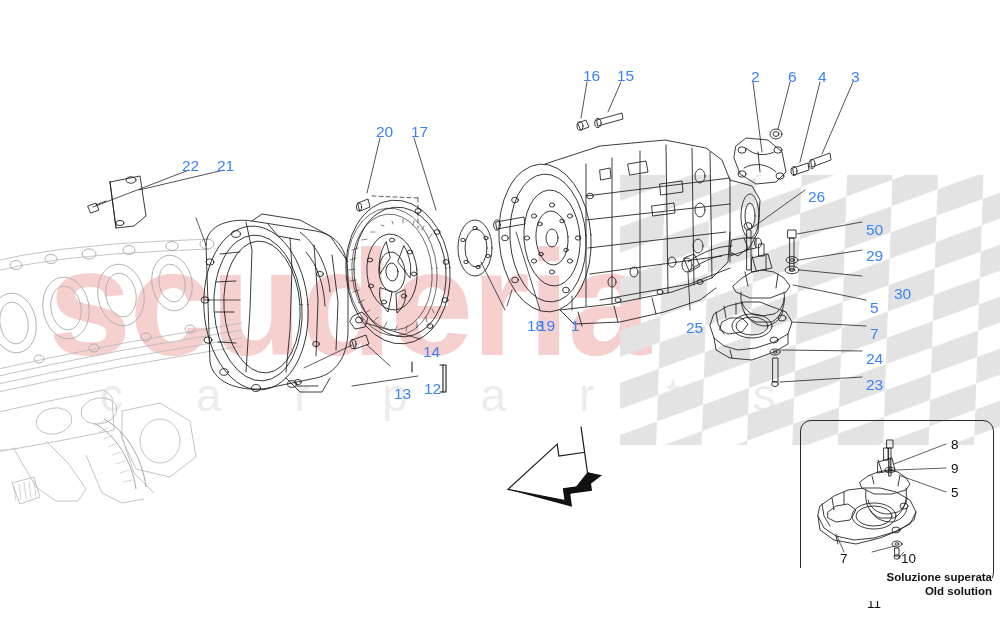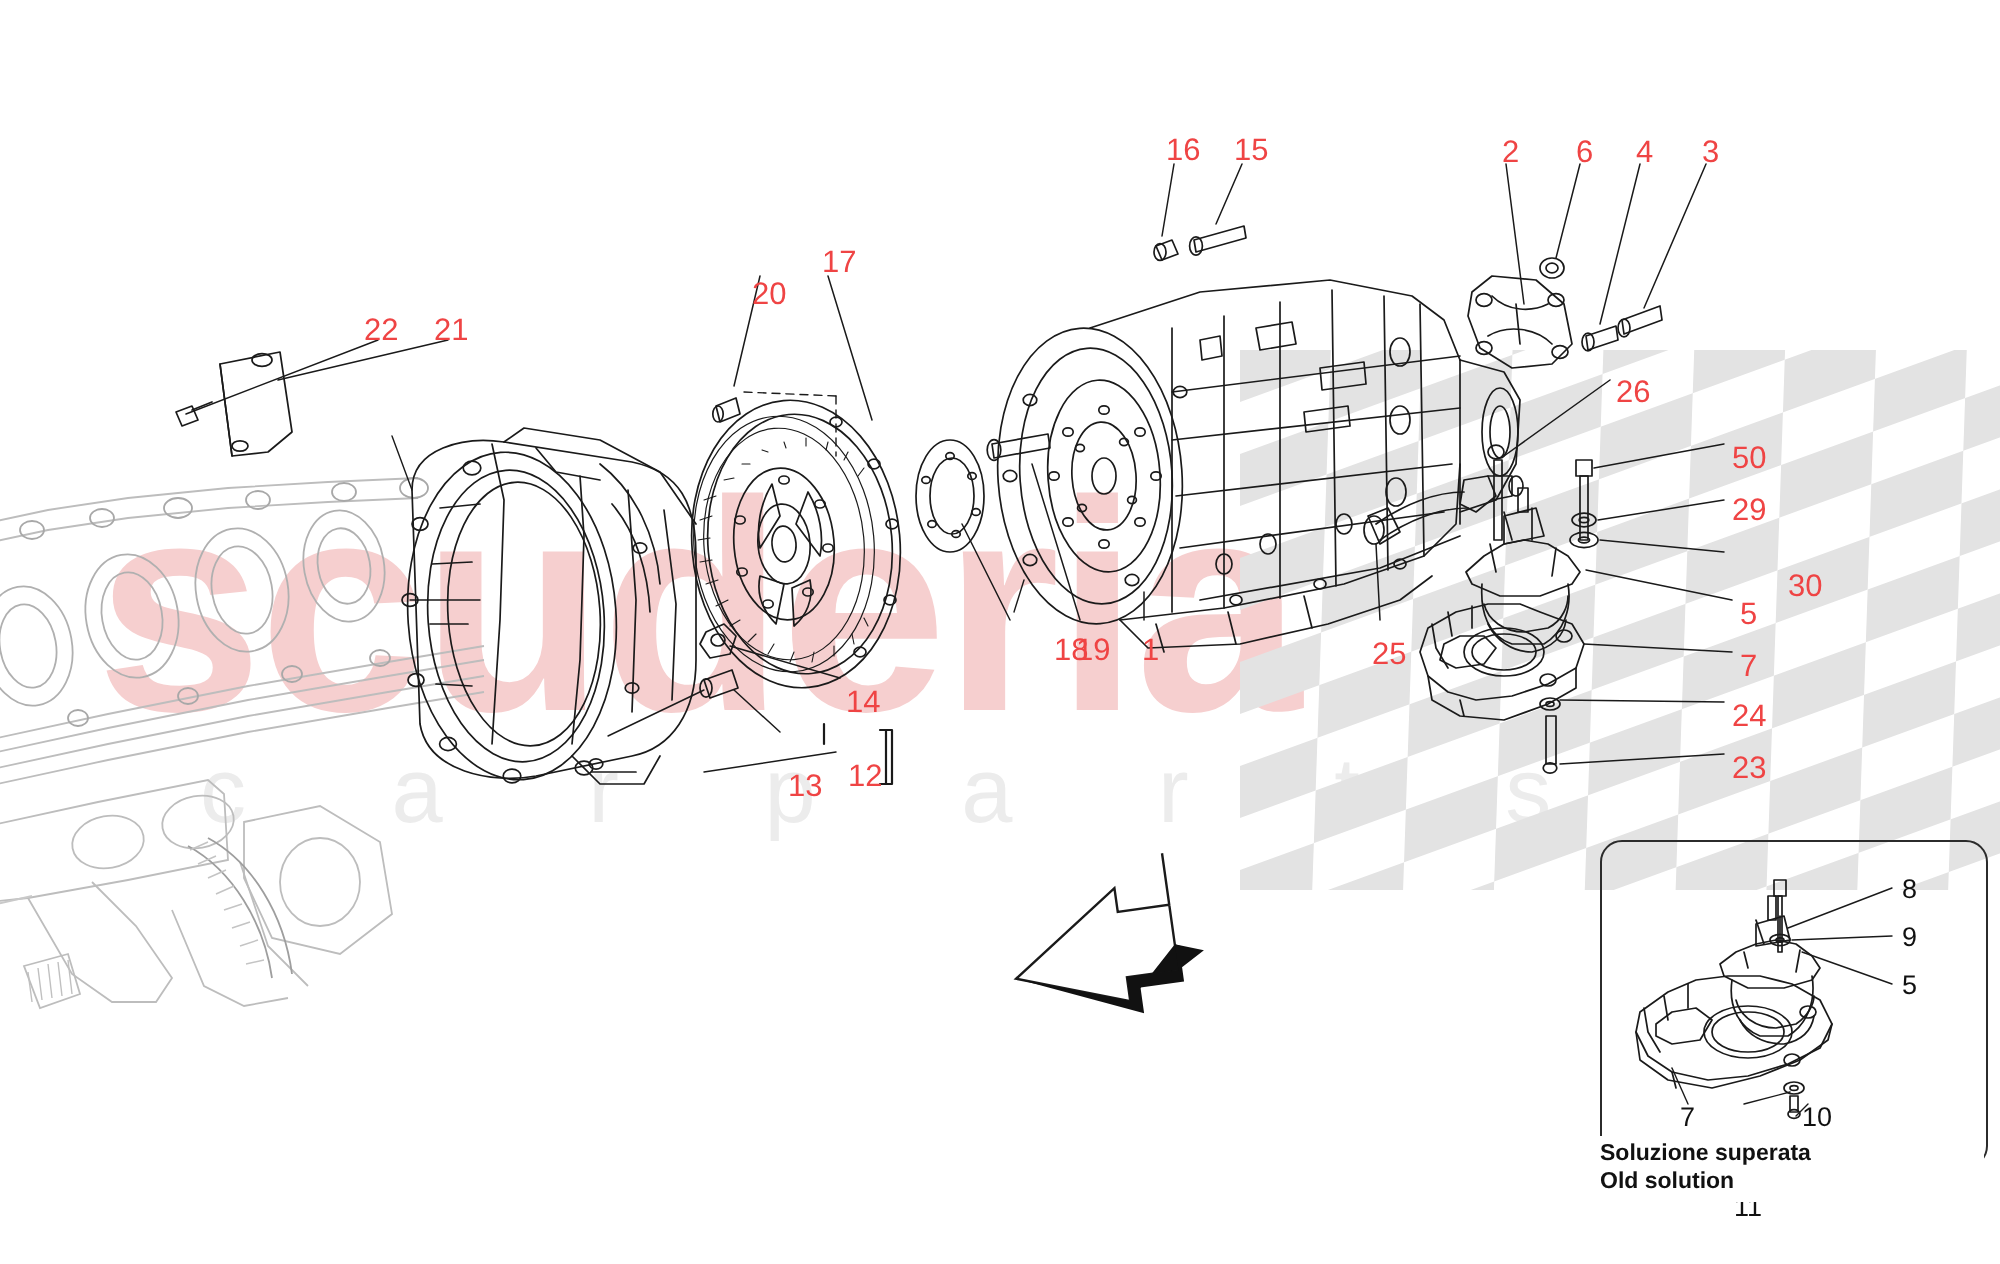--- a/index.html
+++ b/index.html
@@ -21,27 +21,27 @@
 
   
   #engine-ghost{position:absolute;left:-6px;top:225px;width:250px;height:280px;
                 pointer-events:none;}
 
   
   #art{position:absolute;left:0;top:0;width:1000px;height:632px;}
 
   
   .cal{position:absolute;font-size:15.5px;font-family:"Liberation Sans",sans-serif;
-       color:#ef4444;line-height:1;white-space:nowrap;}
+       color:#3b82f6;line-height:1;white-space:nowrap;}
 
   
   #inset{position:absolute;left:800px;top:420px;width:192px;height:162px;
          border:1.3px solid #2b2b2b;border-radius:11px;background:transparent;}
   #inset-caption{position:absolute;left:800px;top:568px;width:192px;
-                 text-align:left;font-size:11.5px;font-weight:700;color:#111;
+                 text-align:right;font-size:11.5px;font-weight:700;color:#111;
                  line-height:1.25;background:#fff;padding:2px 0;}
   .inset-cal{position:absolute;font-size:13.5px;color:#111;line-height:1;}
 </style>
 </head>
 <body>
 
 <div id="stage">
 
   <div class="wm" id="wm-scuderia">scuderia</div>
 
@@ -506,21 +506,21 @@
                L566 497 L566 510 Z" transform="rotate(-8 545 465)" fill="#111" stroke="none"></path>
     </g>
   </svg>
 
   <div class="cal" style="left:583px;top:68px;">16</div>
   <div class="cal" style="left:617px;top:68px;">15</div>
   <div class="cal" style="left:751px;top:69px;">2</div>
   <div class="cal" style="left:788px;top:69px;">6</div>
   <div class="cal" style="left:818px;top:69px;">4</div>
   <div class="cal" style="left:851px;top:69px;">3</div>
-  <div class="cal" style="left:376px;top:140px;">20</div>
+  <div class="cal" style="left:376px;top:124px;">20</div>
   <div class="cal" style="left:411px;top:124px;">17</div>
   <div class="cal" style="left:182px;top:158px;">22</div>
   <div class="cal" style="left:217px;top:158px;">21</div>
   <div class="cal" style="left:808px;top:189px;">26</div>
   <div class="cal" style="left:866px;top:222px;">50</div>
   <div class="cal" style="left:866px;top:248px;">29</div>
   <div class="cal" style="left:866px;top:286px;margin-left:28px;">30</div>
   <div class="cal" style="left:870px;top:300px;">5</div>
   <div class="cal" style="left:870px;top:326px;">7</div>
   <div class="cal" style="left:866px;top:351px;">24</div>

